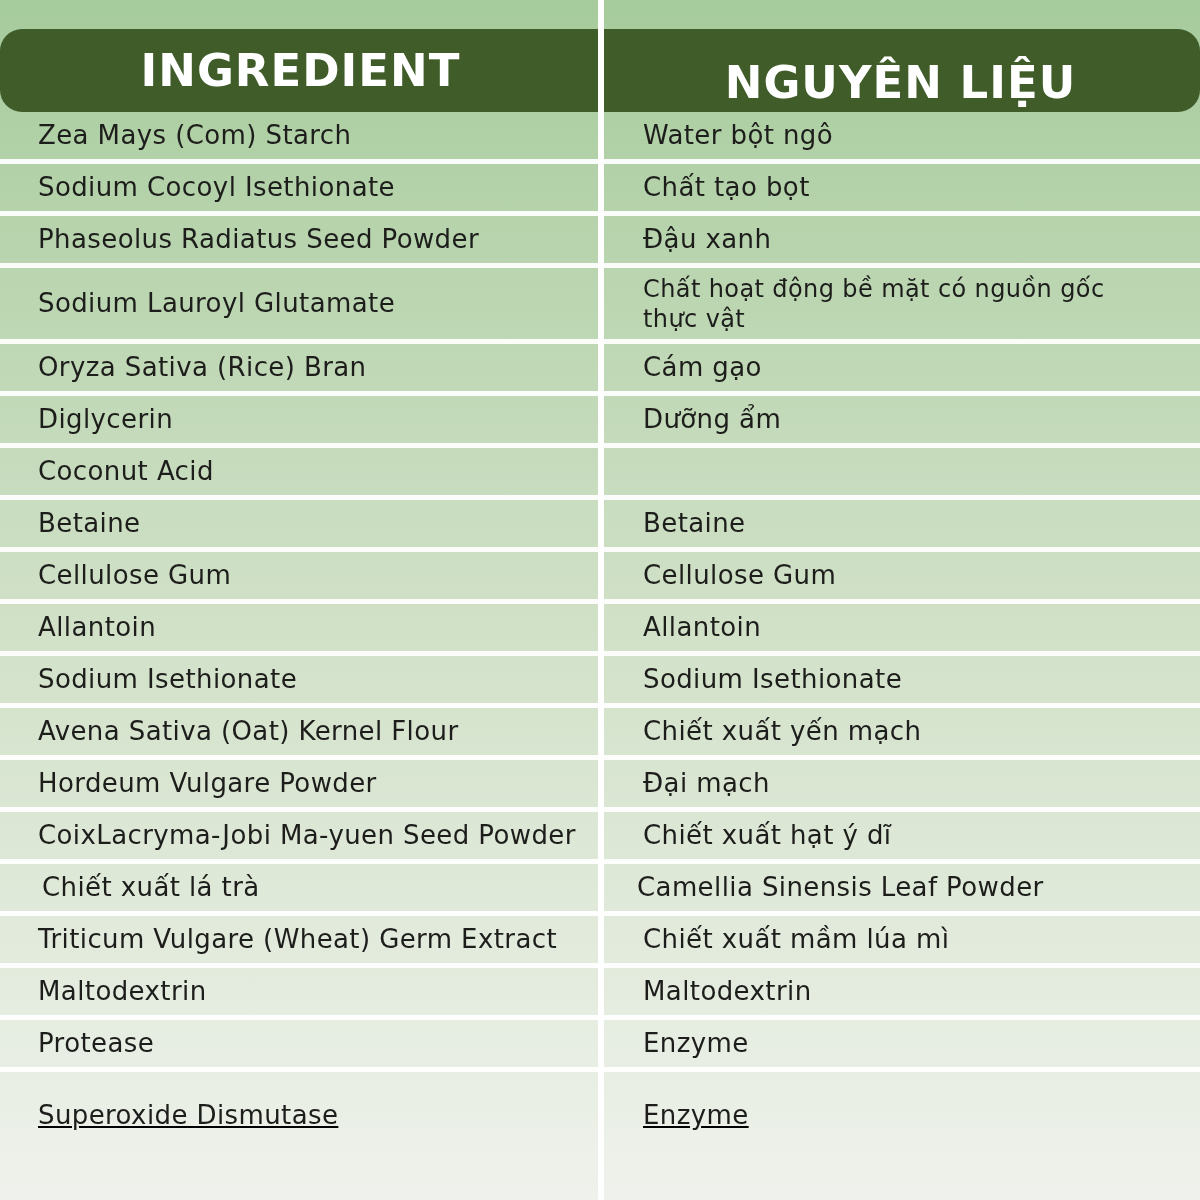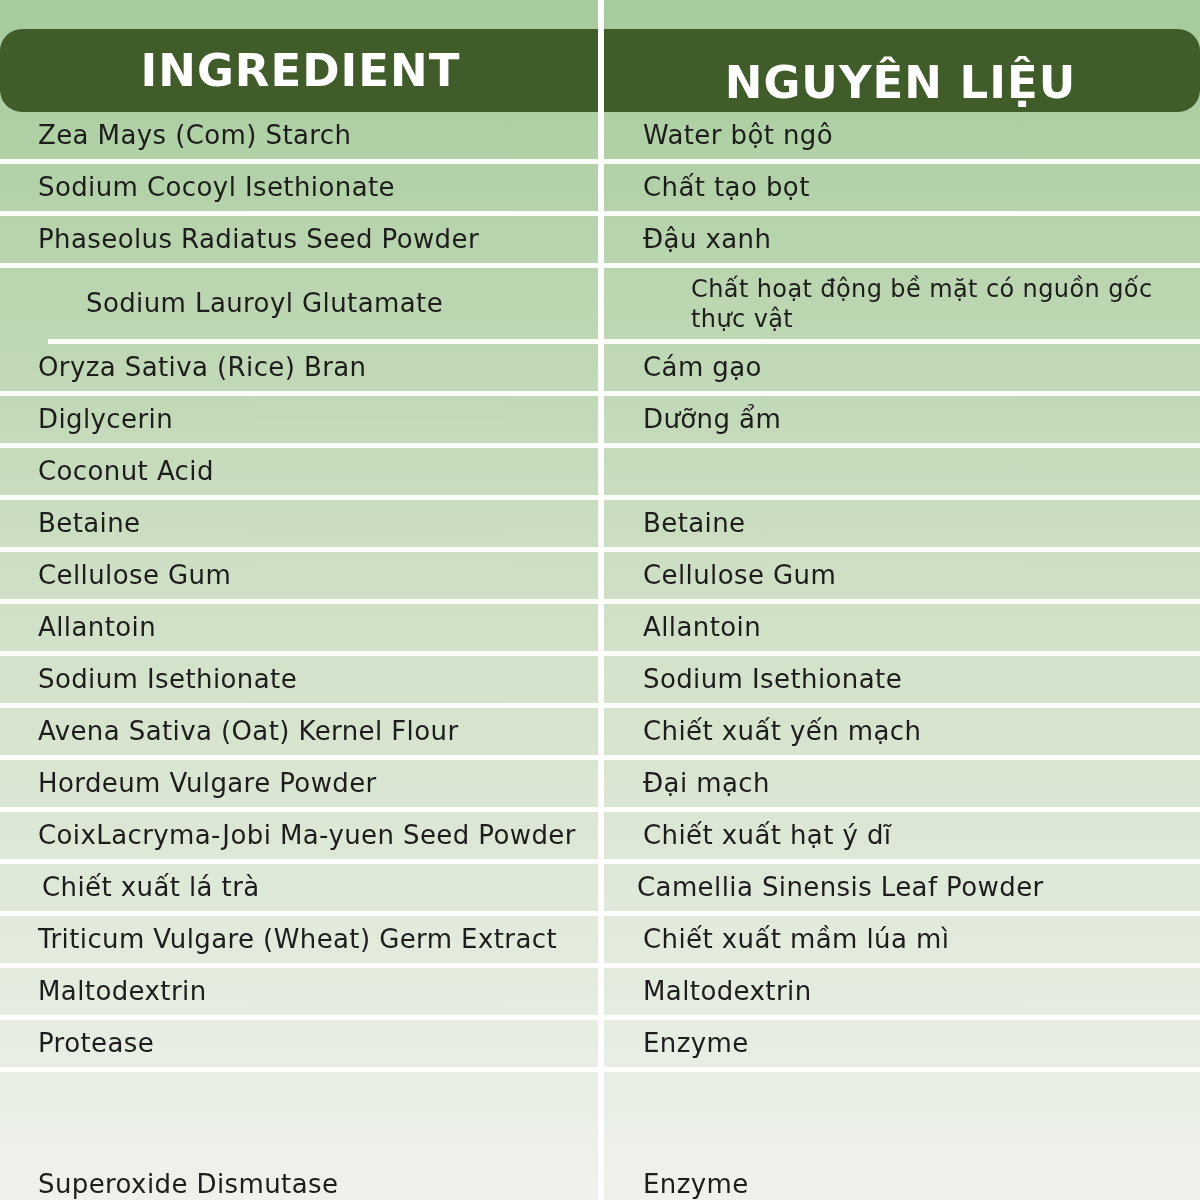--- a/index.html
+++ b/index.html
@@ -88,26 +88,26 @@
   }
   
   .row:nth-child(4) .cell-right .cell-text {
     font-size: 24px;
     line-height: 1.25;
     white-space: normal;
     max-width: 480px;
   }
   .row:nth-child(4) {
     min-height: 76px;
-    margin-left: 48px;
   }
   
   .row:last-child .cell {
-    align-items: flex-end;
+    align-items: flex-start;
     padding-top: 28px;
+    text-decoration: underline;
   }
 </style>
 </head>
 <body>
 
 <div class="canvas">
   <div class="divider-v"></div>
 
   <div class="top-strip"></div>
 

